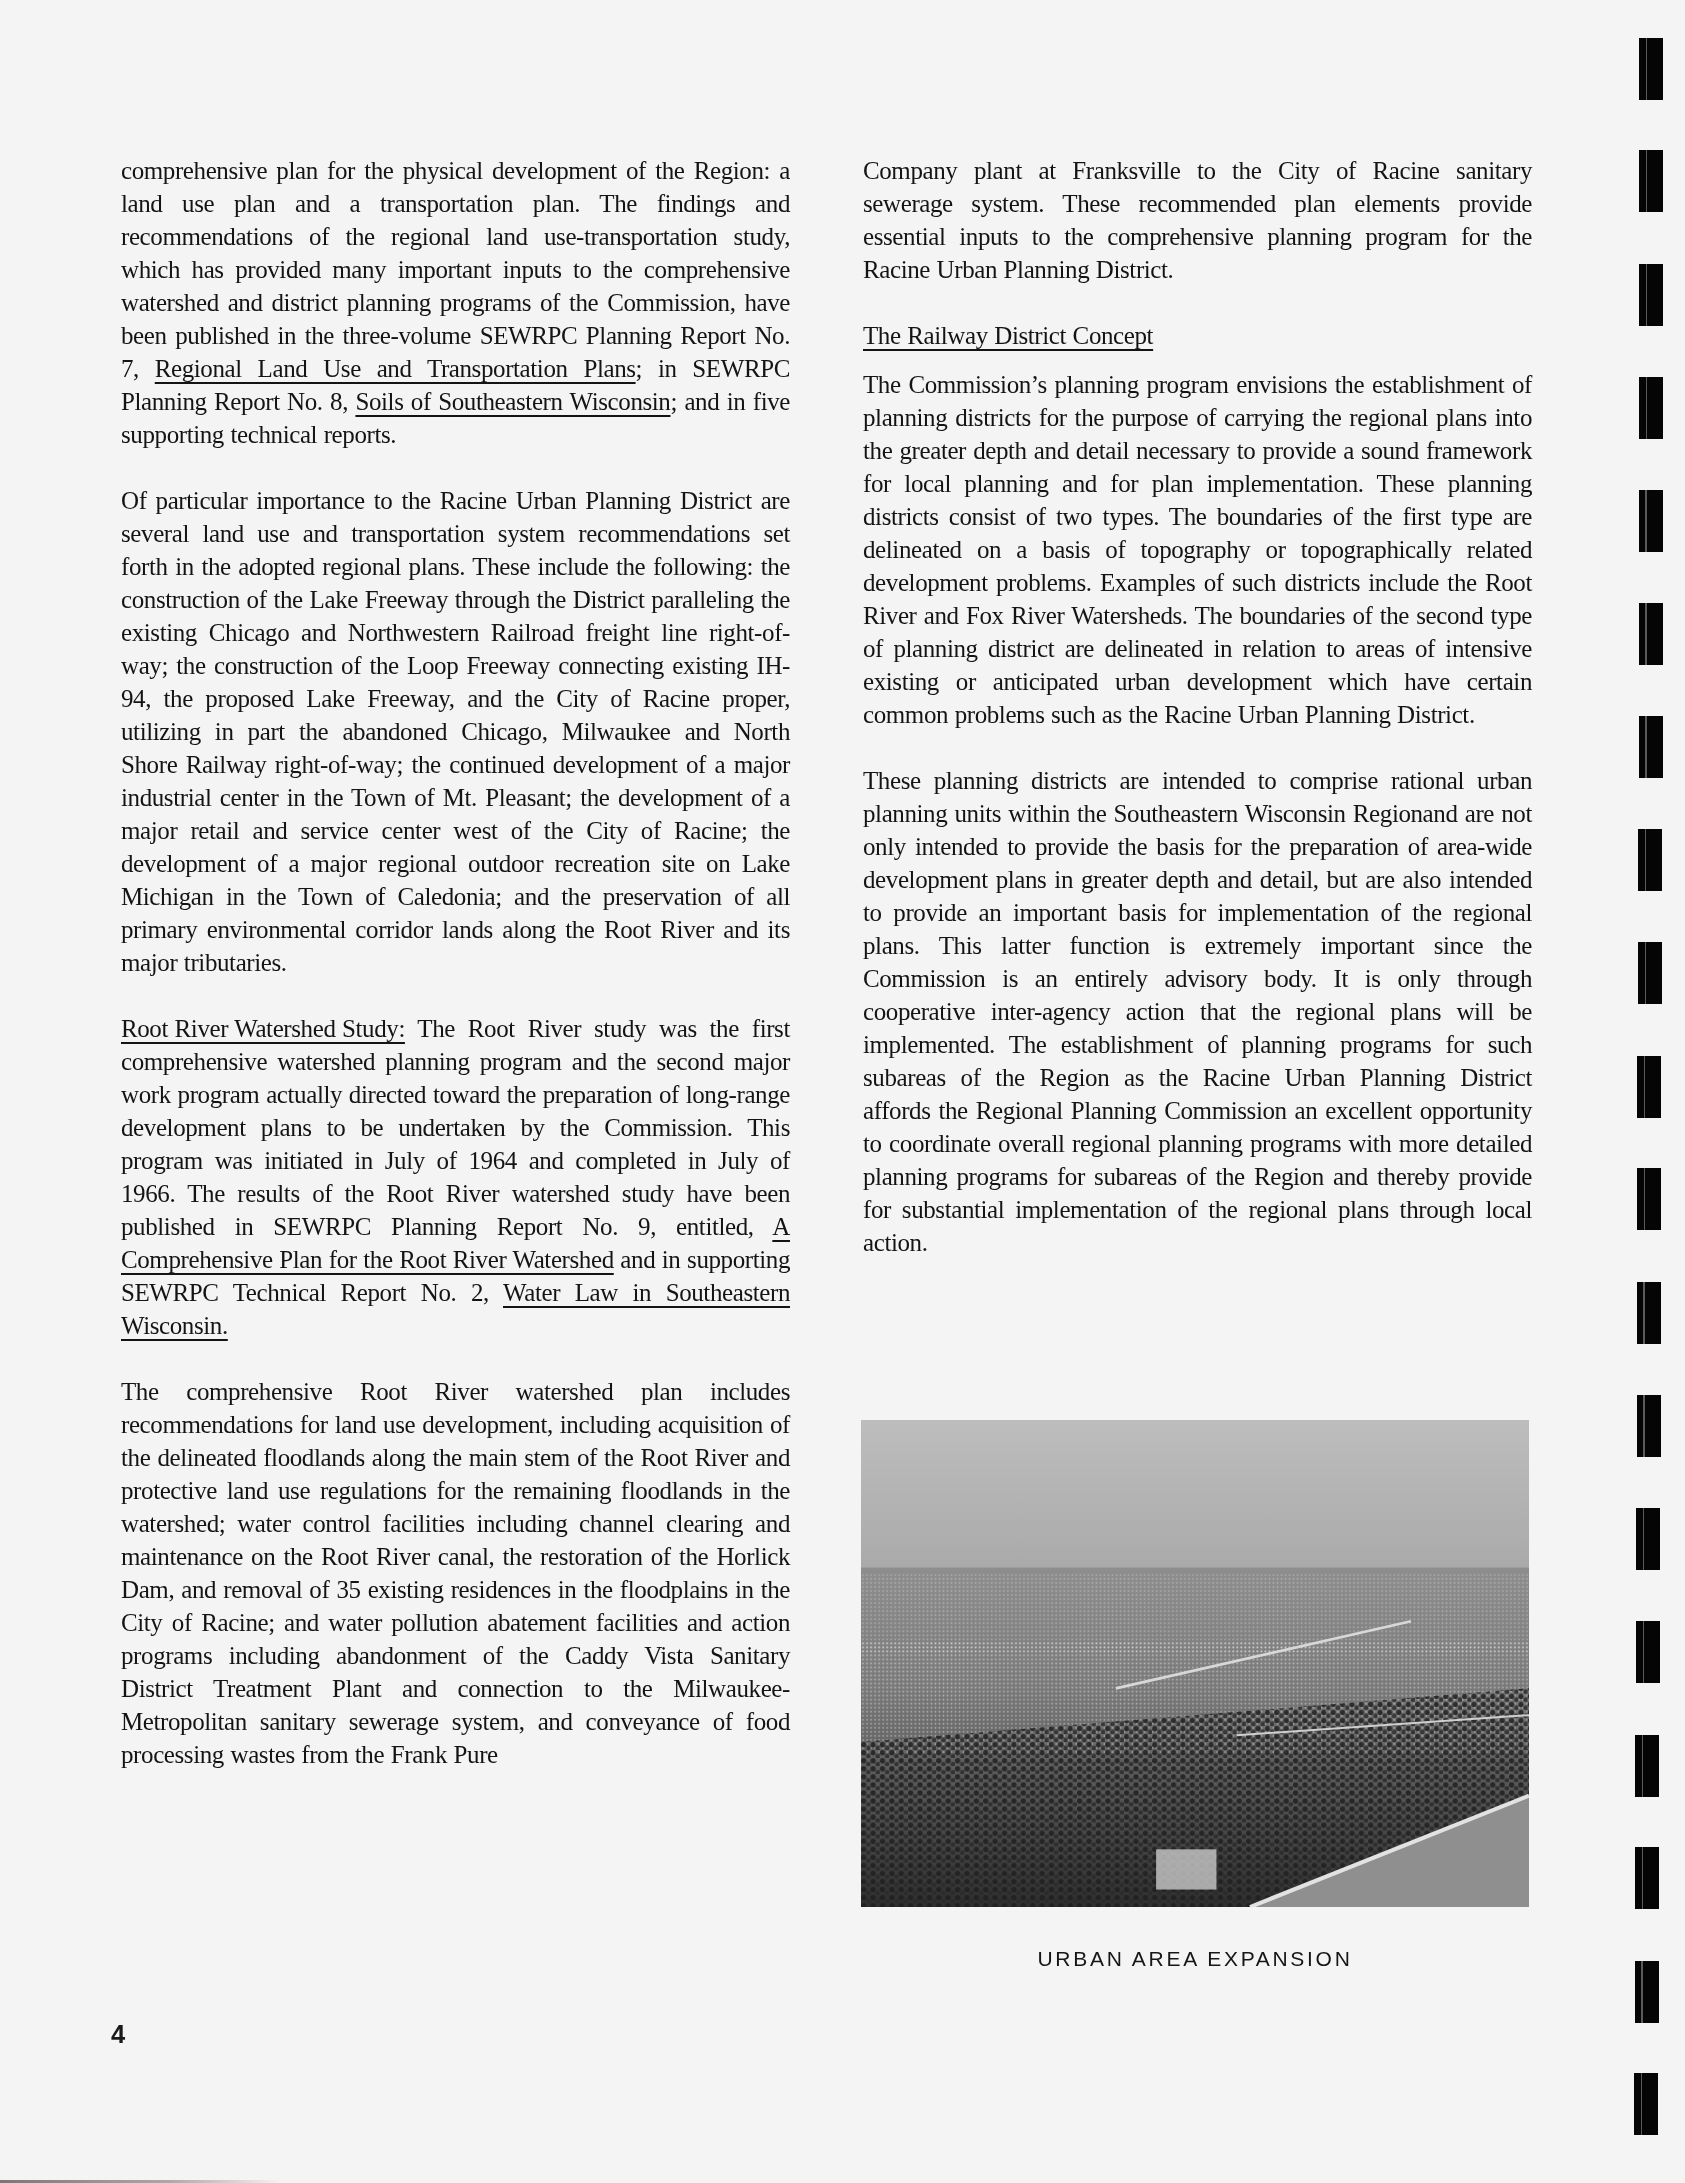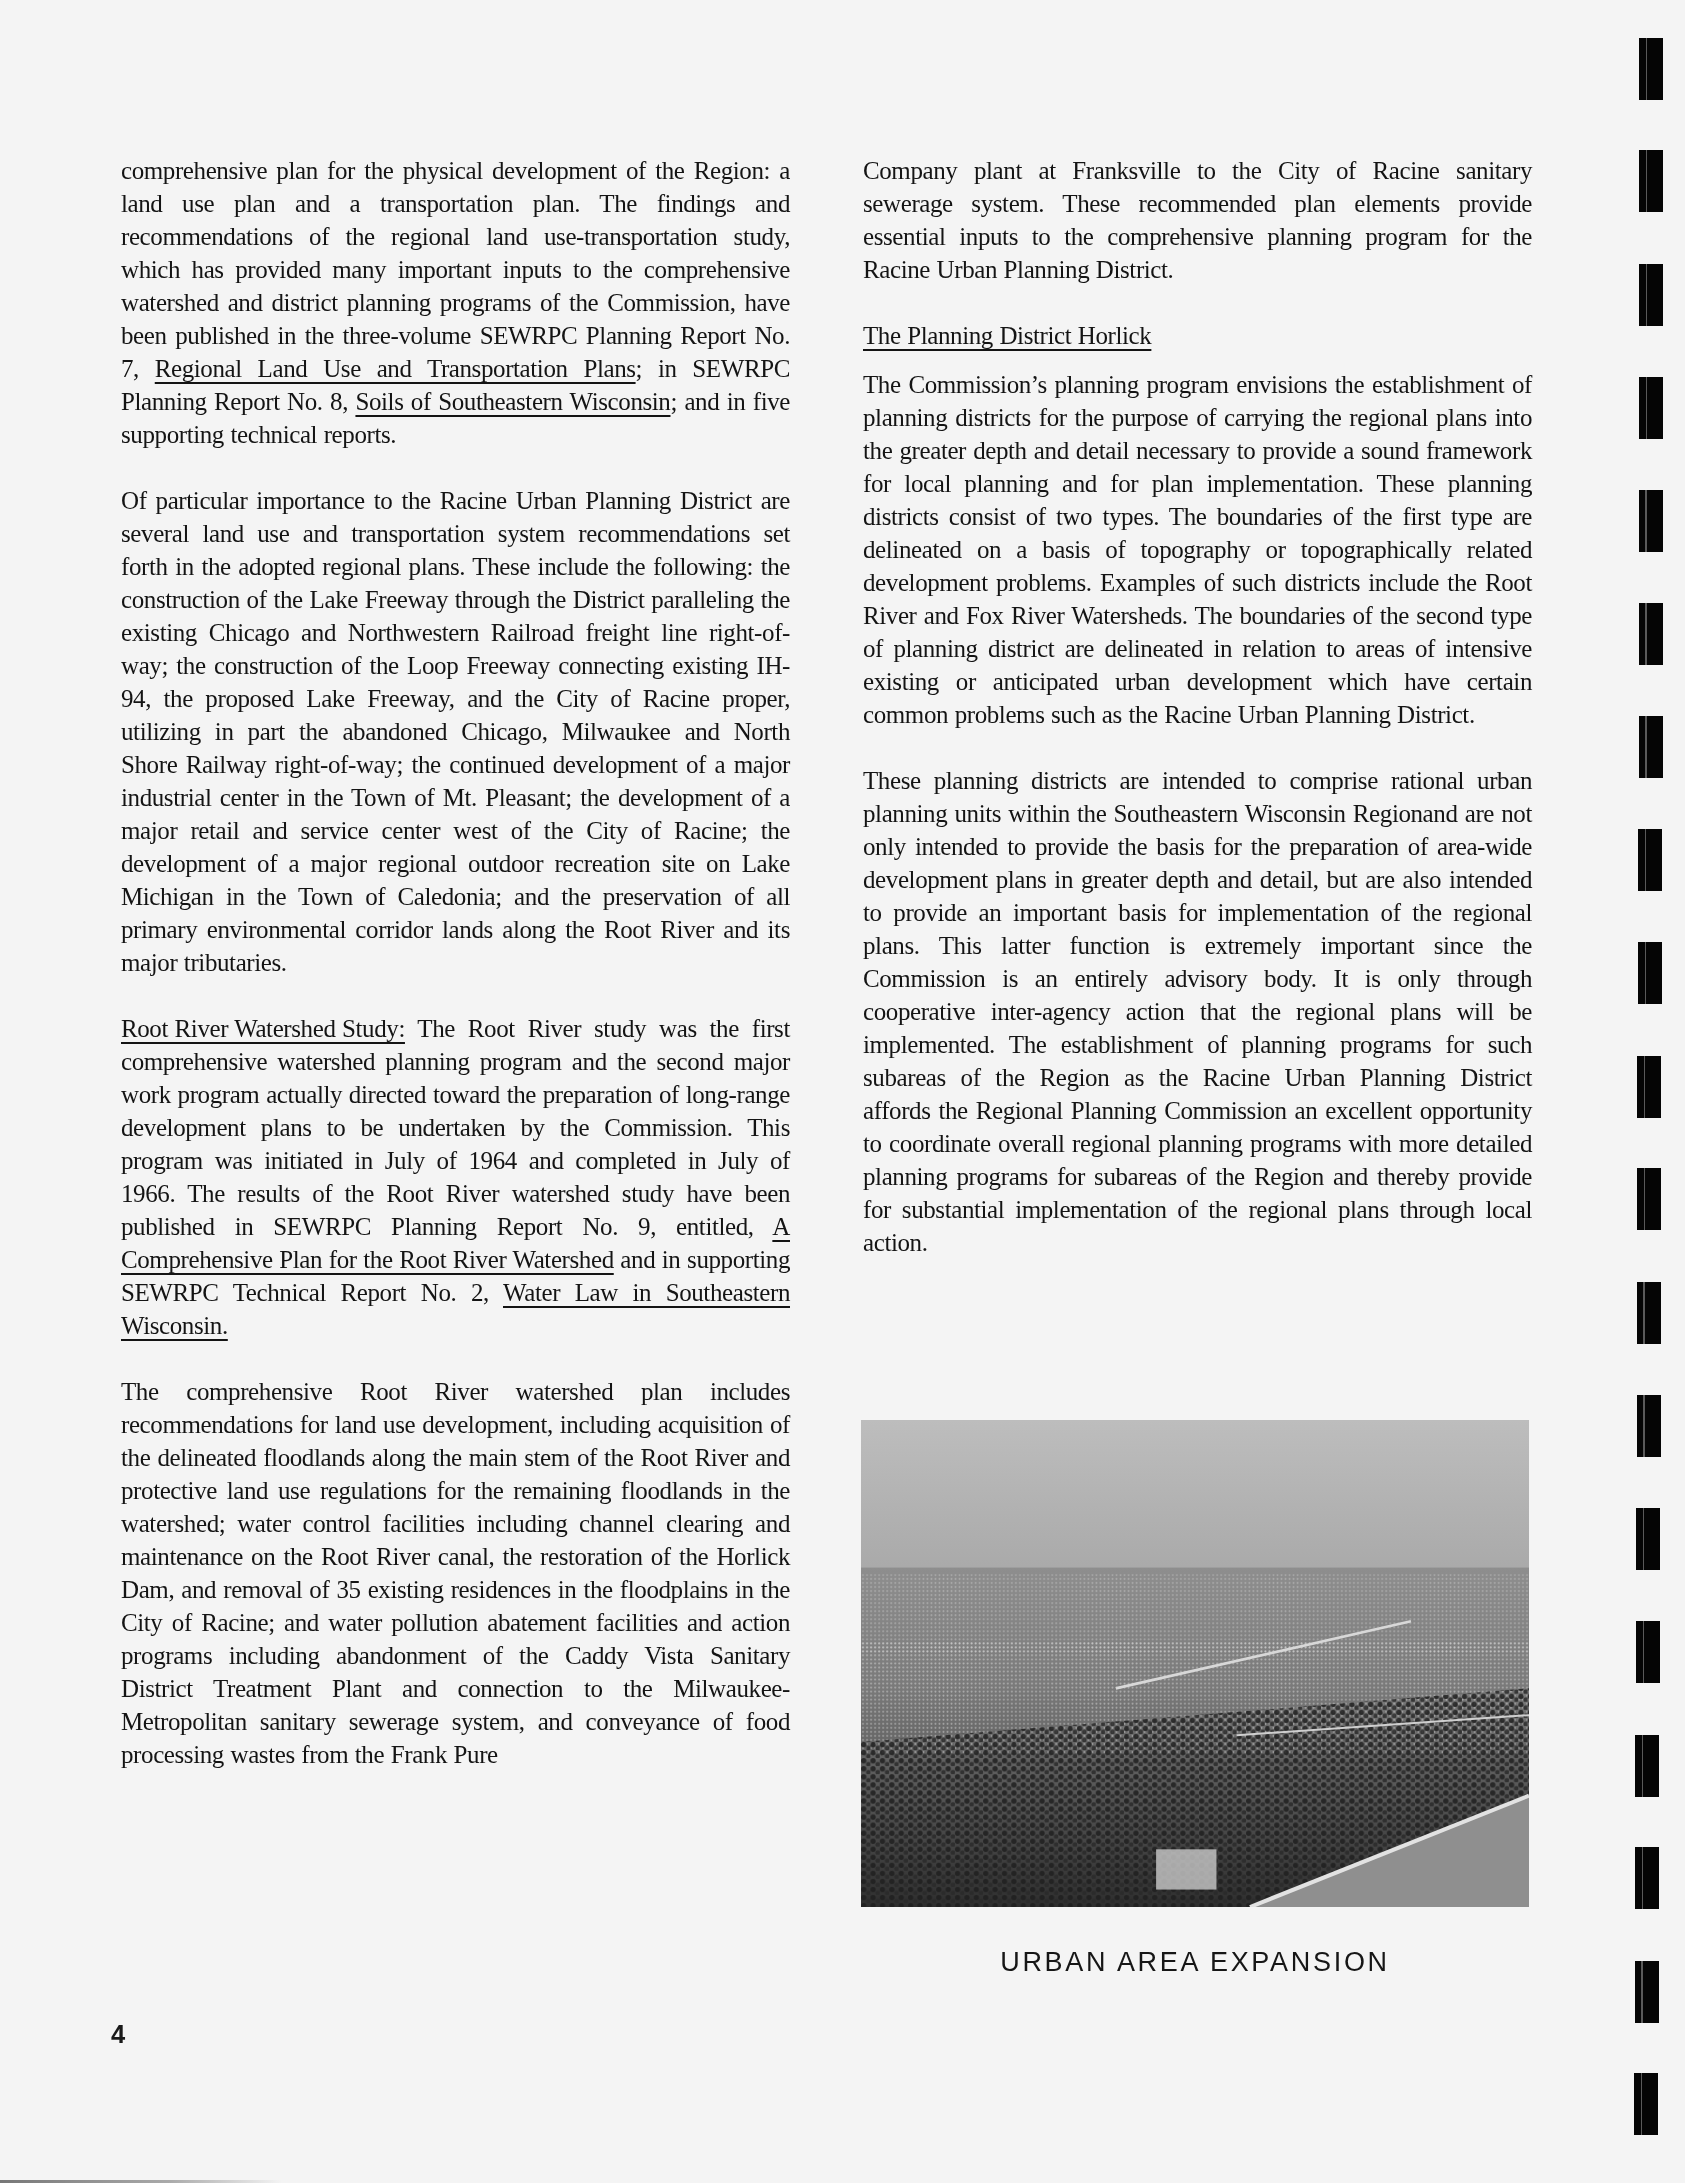--- a/index.html
+++ b/index.html
@@ -43,21 +43,21 @@
       overflow: hidden;
       background: #7a7a7a;
     }
     .photo svg { display: block; width: 100%; height: 100%; }
     .caption {
       position: absolute;
       left: 861px; top: 1947px;
       width: 668px;
       text-align: center;
       font-family: "Liberation Sans", "DejaVu Sans", sans-serif;
-      font-size: 27px;
+      font-size: 21px;
       letter-spacing: 2.7px;
       color: #161616;
     }
     .page-number {
       position: absolute;
       left: 111px; top: 2020px;
       font-family: "Liberation Sans", "DejaVu Sans", sans-serif;
       font-weight: bold;
       font-size: 25.5px;
       color: #1a1a1a;
@@ -93,21 +93,21 @@
   <p>Of particular importance to the Racine Urban Planning District are several land use and transportation system recommendations set forth in the adopted regional plans. These include the following: the construction of the Lake Freeway through the District paralleling the existing Chicago and Northwestern Railroad freight line right-of-way; the construction of the Loop Freeway connecting existing IH-94, the proposed Lake Freeway, and the City of Racine proper, utilizing in part the abandoned Chicago, Milwaukee and North Shore Railway right-of-way; the continued development of a major industrial center in the Town of Mt. Pleasant; the development of a major retail and service center west of the City of Racine; the development of a major regional outdoor recreation site on Lake Michigan in the Town of Caledonia; and the preservation of all primary environmental corridor lands along the Root River and its major tributaries.</p>
 
   <p><span class="heading">Root River Watershed Study:</span><span> The Root River study was the first comprehensive watershed planning program and the second major work program actually directed toward the preparation of long-range development plans to be undertaken by the Commission. This program was initiated in July of 1964 and completed in July of 1966. The results of the Root River watershed study have been published in SEWRPC Planning Report No. 9, entitled, </span><span class="u">A Comprehensive Plan for the Root River Watershed</span><span> and in supporting SEWRPC Technical Report No. 2, </span><span class="u">Water Law in Southeastern Wisconsin.</span></p>
 
   <p class="tight">The comprehensive Root River watershed plan includes recommendations for land use development, including acquisition of the delineated floodlands along the main stem of the Root River and protective land use regulations for the remaining floodlands in the watershed; water control facilities including channel clearing and maintenance on the Root River canal, the restoration of the Horlick Dam, and removal of 35 existing residences in the floodplains in the City of Racine; and water pollution abatement facilities and action programs including abandonment of the Caddy Vista Sanitary District Treatment Plant and connection to the Milwaukee-Metropolitan sanitary sewerage system, and conveyance of food processing wastes from the Frank Pure</p>
 </div>
 
 <div class="col right">
   <p>Company plant at Franksville to the City of Racine sanitary sewerage system. These recommended plan elements provide essential inputs to the comprehensive planning program for the Racine Urban Planning District.</p>
 
-  <div class="heading">The Planning District Horlick</div>
+  <div class="heading">The Railway District Concept</div>
   <p>The Commission’s planning program envisions the establishment of planning districts for the purpose of carrying the regional plans into the greater depth and detail necessary to provide a sound framework for local planning and for plan implementation. These planning districts consist of two types. The boundaries of the first type are delineated on a basis of topography or topographically related development problems. Examples of such districts include the Root River and Fox River Watersheds. The boundaries of the second type of planning district are delineated in relation to areas of intensive existing or anticipated urban development which have certain common problems such as the Racine Urban Planning District.</p>
 
   <p class="tight">These planning districts are intended to comprise rational urban planning units within the Southeastern Wisconsin Regionand are not only intended to provide the basis for the preparation of area-wide development plans in greater depth and detail, but are also intended to provide an important basis for implementation of the regional plans. This latter function is extremely important since the Commission is an entirely advisory body. It is only through cooperative inter-agency action that the regional plans will be implemented. The establishment of planning programs for such subareas of the Region as the Racine Urban Planning District affords the Regional Planning Commission an excellent opportunity to coordinate overall regional planning programs with more detailed planning programs for subareas of the Region and thereby provide for substantial implementation of the regional plans through local action.</p>
 </div>
 
 <div class="photo">
   <svg viewBox="0 0 996 726" preserveAspectRatio="none">
     <defs>
       <linearGradient id="sky" x1="0" y1="0" x2="0" y2="1">
         <stop offset="0" stop-color="#bdbdbd"></stop>

